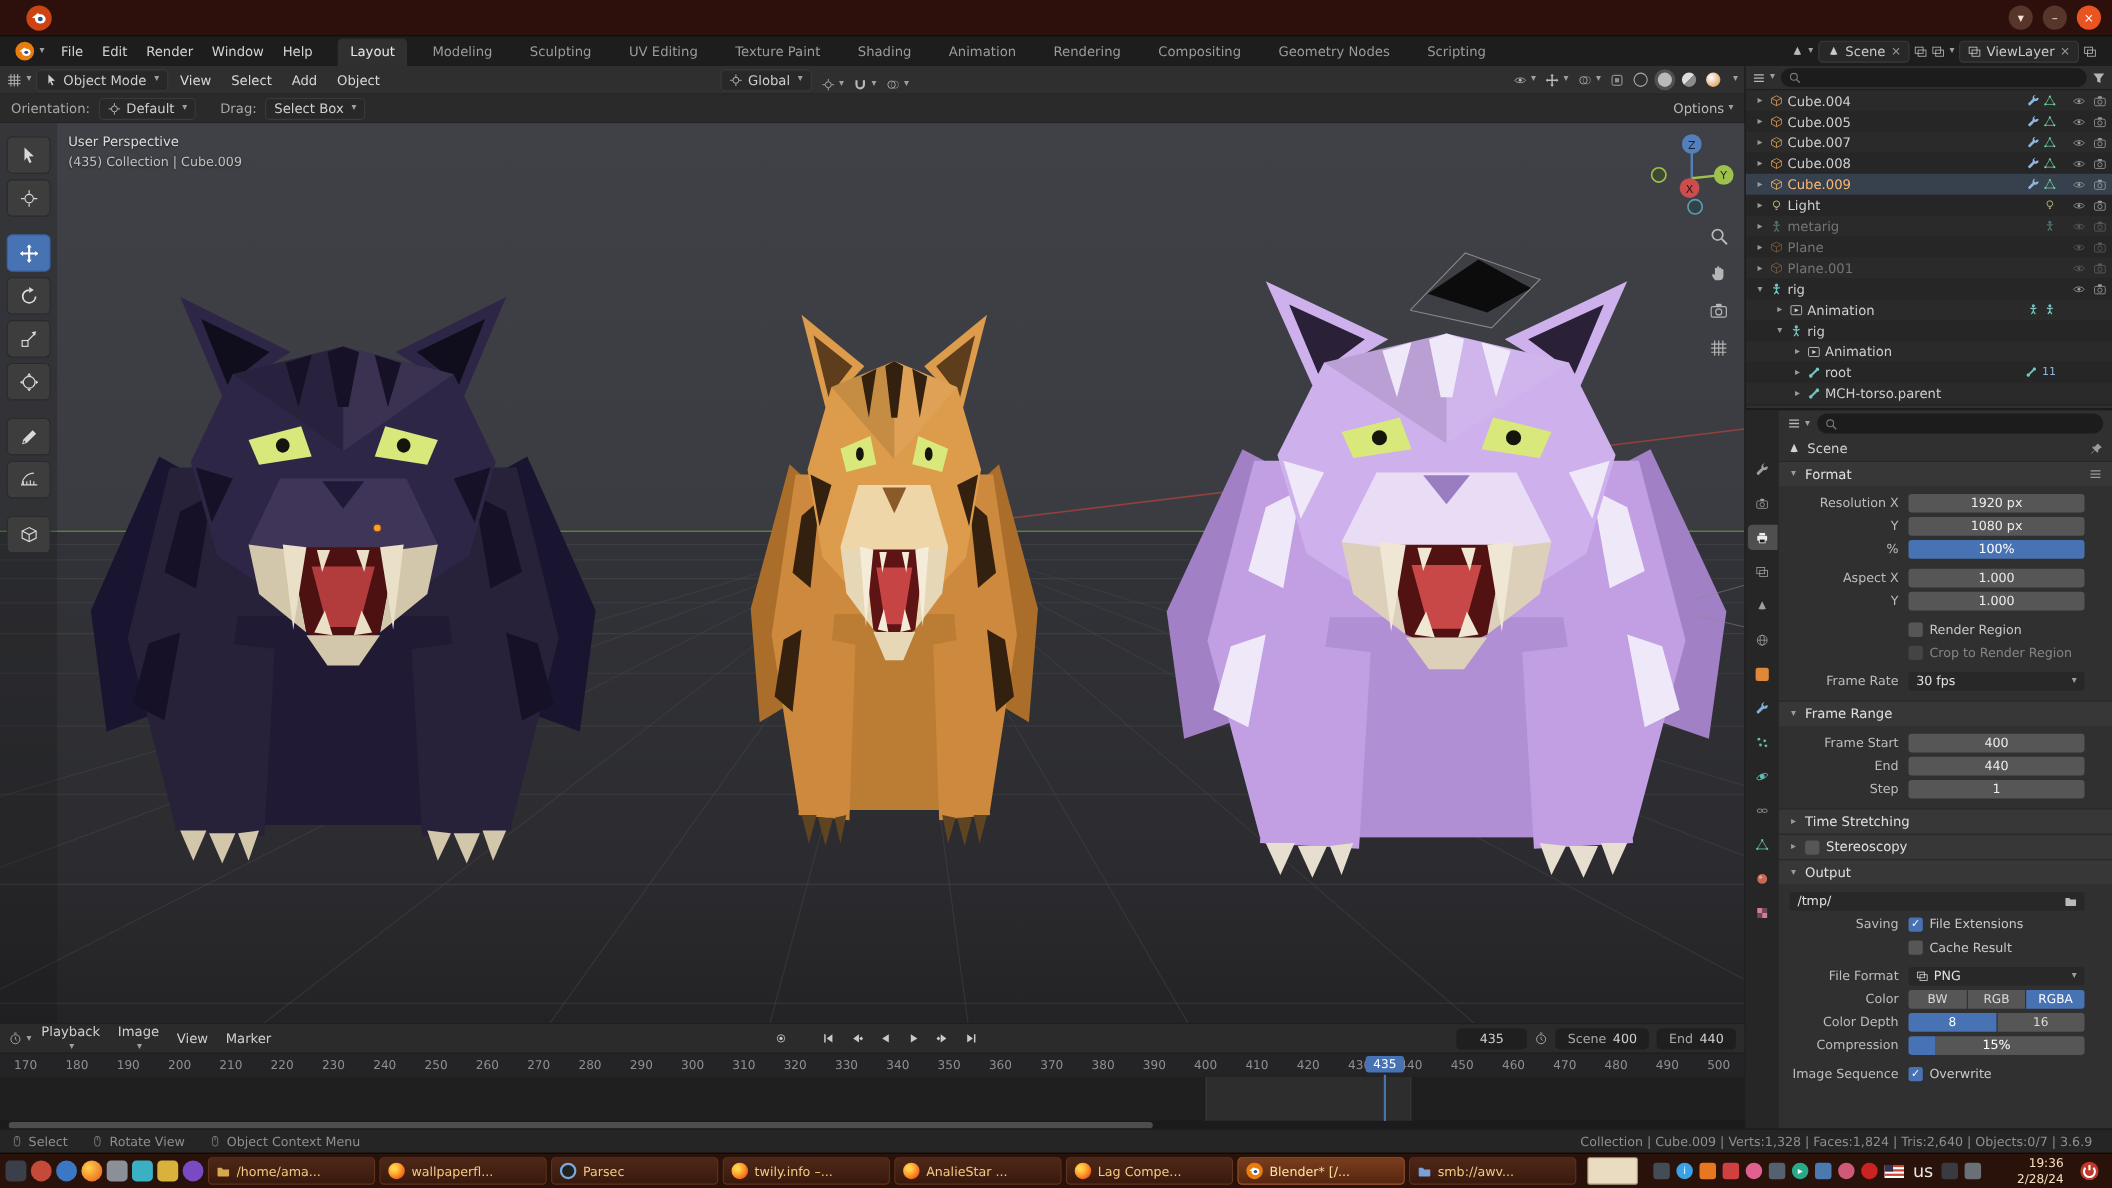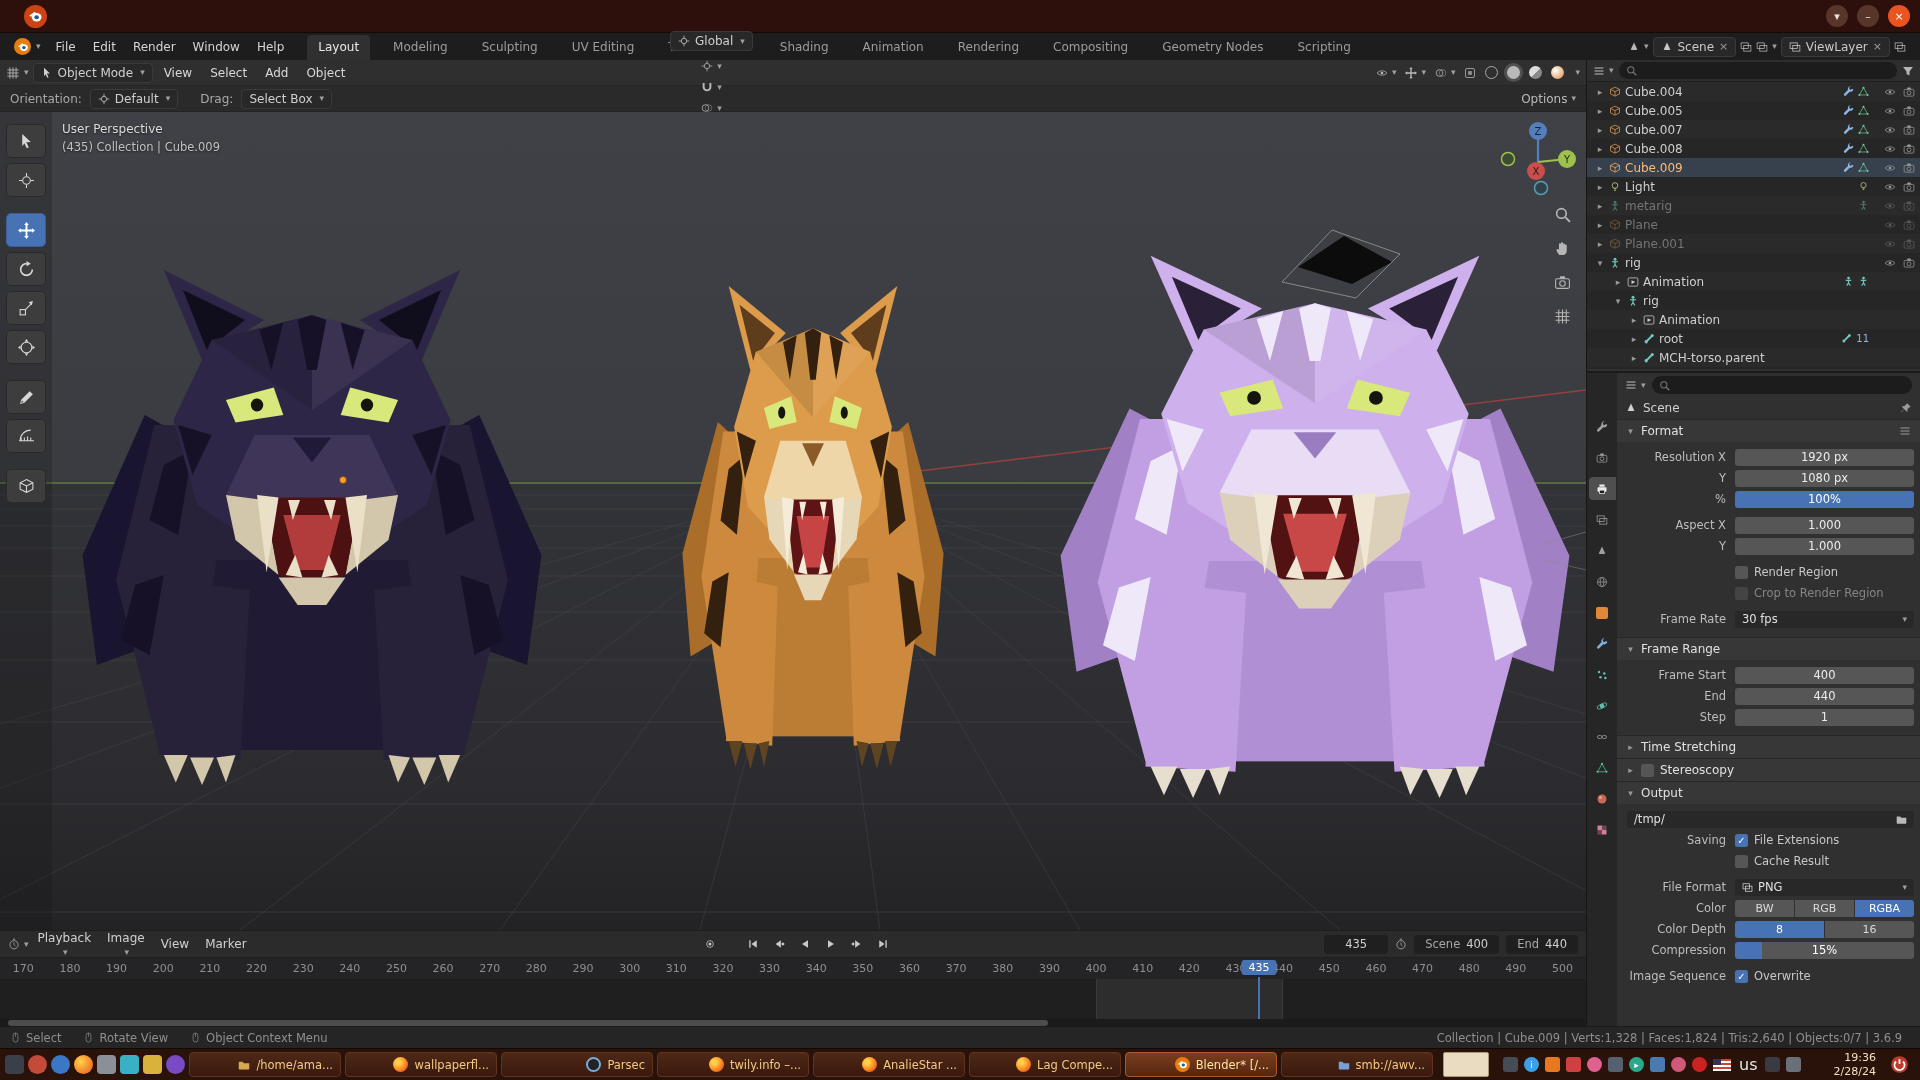--- a/index.html
+++ b/index.html
@@ -25,21 +25,21 @@
 .tabs{display:flex;margin-left:14px;gap:12px;height:27px;align-items:flex-end;}
 .tab{padding:5px 11px 6px;border-radius:4px 4px 0 0;color:#9c9c9c;white-space:nowrap;}
 .tab.active{background:#303030;color:#e8e8e8;}
 .mb-right{margin-left:auto;display:flex;align-items:center;gap:4px;padding-right:6px;color:#c9c9c9;}
 .chip{display:flex;align-items:center;gap:5px;background:#282828;border:1px solid #3a3a3a;border-radius:4px;height:20px;padding:0 7px;white-space:nowrap;}
 .chip .x{color:#9a9a9a;font-size:11px;}
 .mini{display:flex;align-items:center;gap:2px;color:#b9b9b9;}
 
 .vparea{position:absolute;left:0;top:60px;width:1586px;height:870px;background:#303030;}
 .vph{height:26px;background:#2f2f2f;display:flex;align-items:center;gap:4px;padding:0 6px;border-bottom:1px solid #252525;position:relative;}
-.vph-center{position:absolute;left:670px;display:flex;gap:9px;align-items:center;flex-direction:column;}
+.vph-center{position:absolute;left:655px;display:flex;gap:9px;align-items:flex-end;}
 .vph-right{margin-left:auto;display:flex;gap:9px;align-items:center;color:#c6c6c6;}
 .menu-txt{padding:0 7px;color:#d8d8d8;}
 .vpt{height:26px;background:#2a2a2a;display:flex;align-items:center;gap:8px;padding:0 10px;border-bottom:1px solid #232323;}
 .lbl{color:#a8a8a8;}
 .ball{width:13px;height:13px;border-radius:50%;background:#b9b9b9;flex:none;}
 .ball.wire{background:transparent;border:1.5px solid #a8a8a8;}
 .ball.mat{background:linear-gradient(135deg,#ddd 50%,#8a8a8a 50%);}
 .ball.rend{background:radial-gradient(circle at 35% 35%,#fff,#d88a3a);}
 .ball.on{box-shadow:0 0 0 3px #505050;}
 
@@ -81,21 +81,21 @@
 .sqo{width:12px;height:12px;border-radius:2px;background:#e0883a;}
 .pmain{flex:1;min-width:0;overflow:hidden;}
 .p-head{height:24px;display:flex;align-items:center;gap:6px;padding:0 8px;color:#b5b5b5;}
 .p-search{flex:1;height:18px;background:#1c1c1c;border-radius:9px;display:flex;align-items:center;gap:4px;padding:0 7px;color:#777;}
 .p-crumb{height:22px;display:flex;align-items:center;gap:6px;padding:0 8px;color:#d2d2d2;}
 .panel{border-top:1px solid #272727;}
 .phead{height:22px;display:flex;align-items:center;gap:6px;padding:0 9px;background:#373737;color:#e0e0e0;}
 .phead .oarrow{width:9px;}
 .phead .hico{margin-left:auto;color:#9a9a9a;}
 .pbody{padding:5px 0 7px;}
-.prow{height:20px;display:flex;align-items:center;padding-right:6px;margin-bottom:1px;}
+.prow{height:20px;display:flex;align-items:center;padding-right:25px;margin-bottom:1px;}
 .plab{width:118px;text-align:right;padding-right:9px;color:#bdbdbd;font-size:11.5px;flex:none;}
 .pval{flex:1;display:flex;align-items:center;gap:6px;min-width:0;}
 .nfield{flex:1;height:17px;background:#565656;border-radius:3px;color:#ececec;font-size:11.5px;display:flex;align-items:center;justify-content:center;}
 .dfield{flex:1;height:17px;background:#282828;border-radius:3px;color:#e0e0e0;font-size:11.5px;display:flex;align-items:center;padding:0 7px;gap:5px;}
 .dfield .arr{margin-left:auto;}
 .slider{flex:1;height:17px;border-radius:3px;color:#fff;font-size:11.5px;display:flex;align-items:center;justify-content:center;background:linear-gradient(to right,var(--accent,#4772b3) var(--p,100%),#565656 var(--p,100%));}
 .cb{width:13px;height:13px;border-radius:2.5px;background:#565656;flex:none;display:flex;align-items:center;justify-content:center;font-size:10px;color:#fff;}
 .cb.on{background:var(--accent,#4772b3);}
 .cblbl{color:#c8c8c8;font-size:11.5px;white-space:nowrap;}
 .dimr{opacity:.55;}
@@ -120,21 +120,21 @@
 .range{position:absolute;left:1096px;width:187px;top:0;bottom:0;background:#2d2d2d;border-left:1px solid #3a3a3a;border-right:1px solid #3a3a3a;}
 .hscroll{height:8px;background:#1b1b1b;position:relative;}
 .hthumb{position:absolute;left:8px;width:1040px;top:1px;bottom:1px;border-radius:4px;background:#4d4d4d;}
 
 .statusbar{position:absolute;left:0;top:1026px;width:1920px;height:22px;background:#252525;border-top:1px solid #1a1a1a;display:flex;align-items:center;padding:0 10px;gap:22px;color:#8f8f8f;font-size:11.5px;}
 .hint{display:flex;align-items:center;gap:5px;}
 .sb-info{margin-left:auto;padding-right:8px;white-space:nowrap;}
 
 .taskbar{position:absolute;left:0;top:1048px;width:1920px;height:32px;background:var(--taskbar-bg,#29120a);border-top:1px solid #120804;display:flex;align-items:center;padding:0 5px;gap:4px;}
 .launch{width:19px;height:19px;border-radius:4px;flex:none;}
-.twin{width:152px;height:25px;border-radius:4px;background:linear-gradient(#4e2817,#39190d);border:1px solid #63331c;display:flex;align-items:center;gap:6px;padding:0 7px;flex:none;overflow:hidden;justify-content:flex-end;}
+.twin{width:152px;height:25px;border-radius:4px;background:linear-gradient(#4e2817,#39190d);border:1px solid #63331c;display:flex;align-items:center;gap:6px;padding:0 7px;flex:none;overflow:hidden;}
 .twin.act{background:linear-gradient(#7a3d1e,#56260f);border-color:#a85a2e;}
 .twlbl{color:var(--taskbar-text,#f4c981);font-size:11.5px;white-space:nowrap;overflow:hidden;}
 .twin.act .twlbl{color:#ffe3a1;}
 .ffball{width:15px;height:15px;border-radius:50%;background:radial-gradient(circle at 35% 35%,#ffd24a 15%,#ff9a2a 45%,#e8551a 80%);flex:none;}
 .bball2{width:15px;height:15px;border-radius:50%;background:#e87d0d;display:flex;align-items:center;justify-content:center;flex:none;}
 .tpreview{width:46px;height:25px;background:#e9dcc0;border:1px solid #a89778;border-radius:2px;flex:none;margin-left:6px;}
 .tray{display:flex;align-items:center;gap:6px;margin-left:10px;}
 .tico{width:15px;height:15px;border-radius:3px;flex:none;display:flex;align-items:center;justify-content:center;font-size:9px;color:#fff;}
 .round{border-radius:50%;}
 .uslbl{color:#e8e8e8;font-size:16px;padding:0 2px;}

